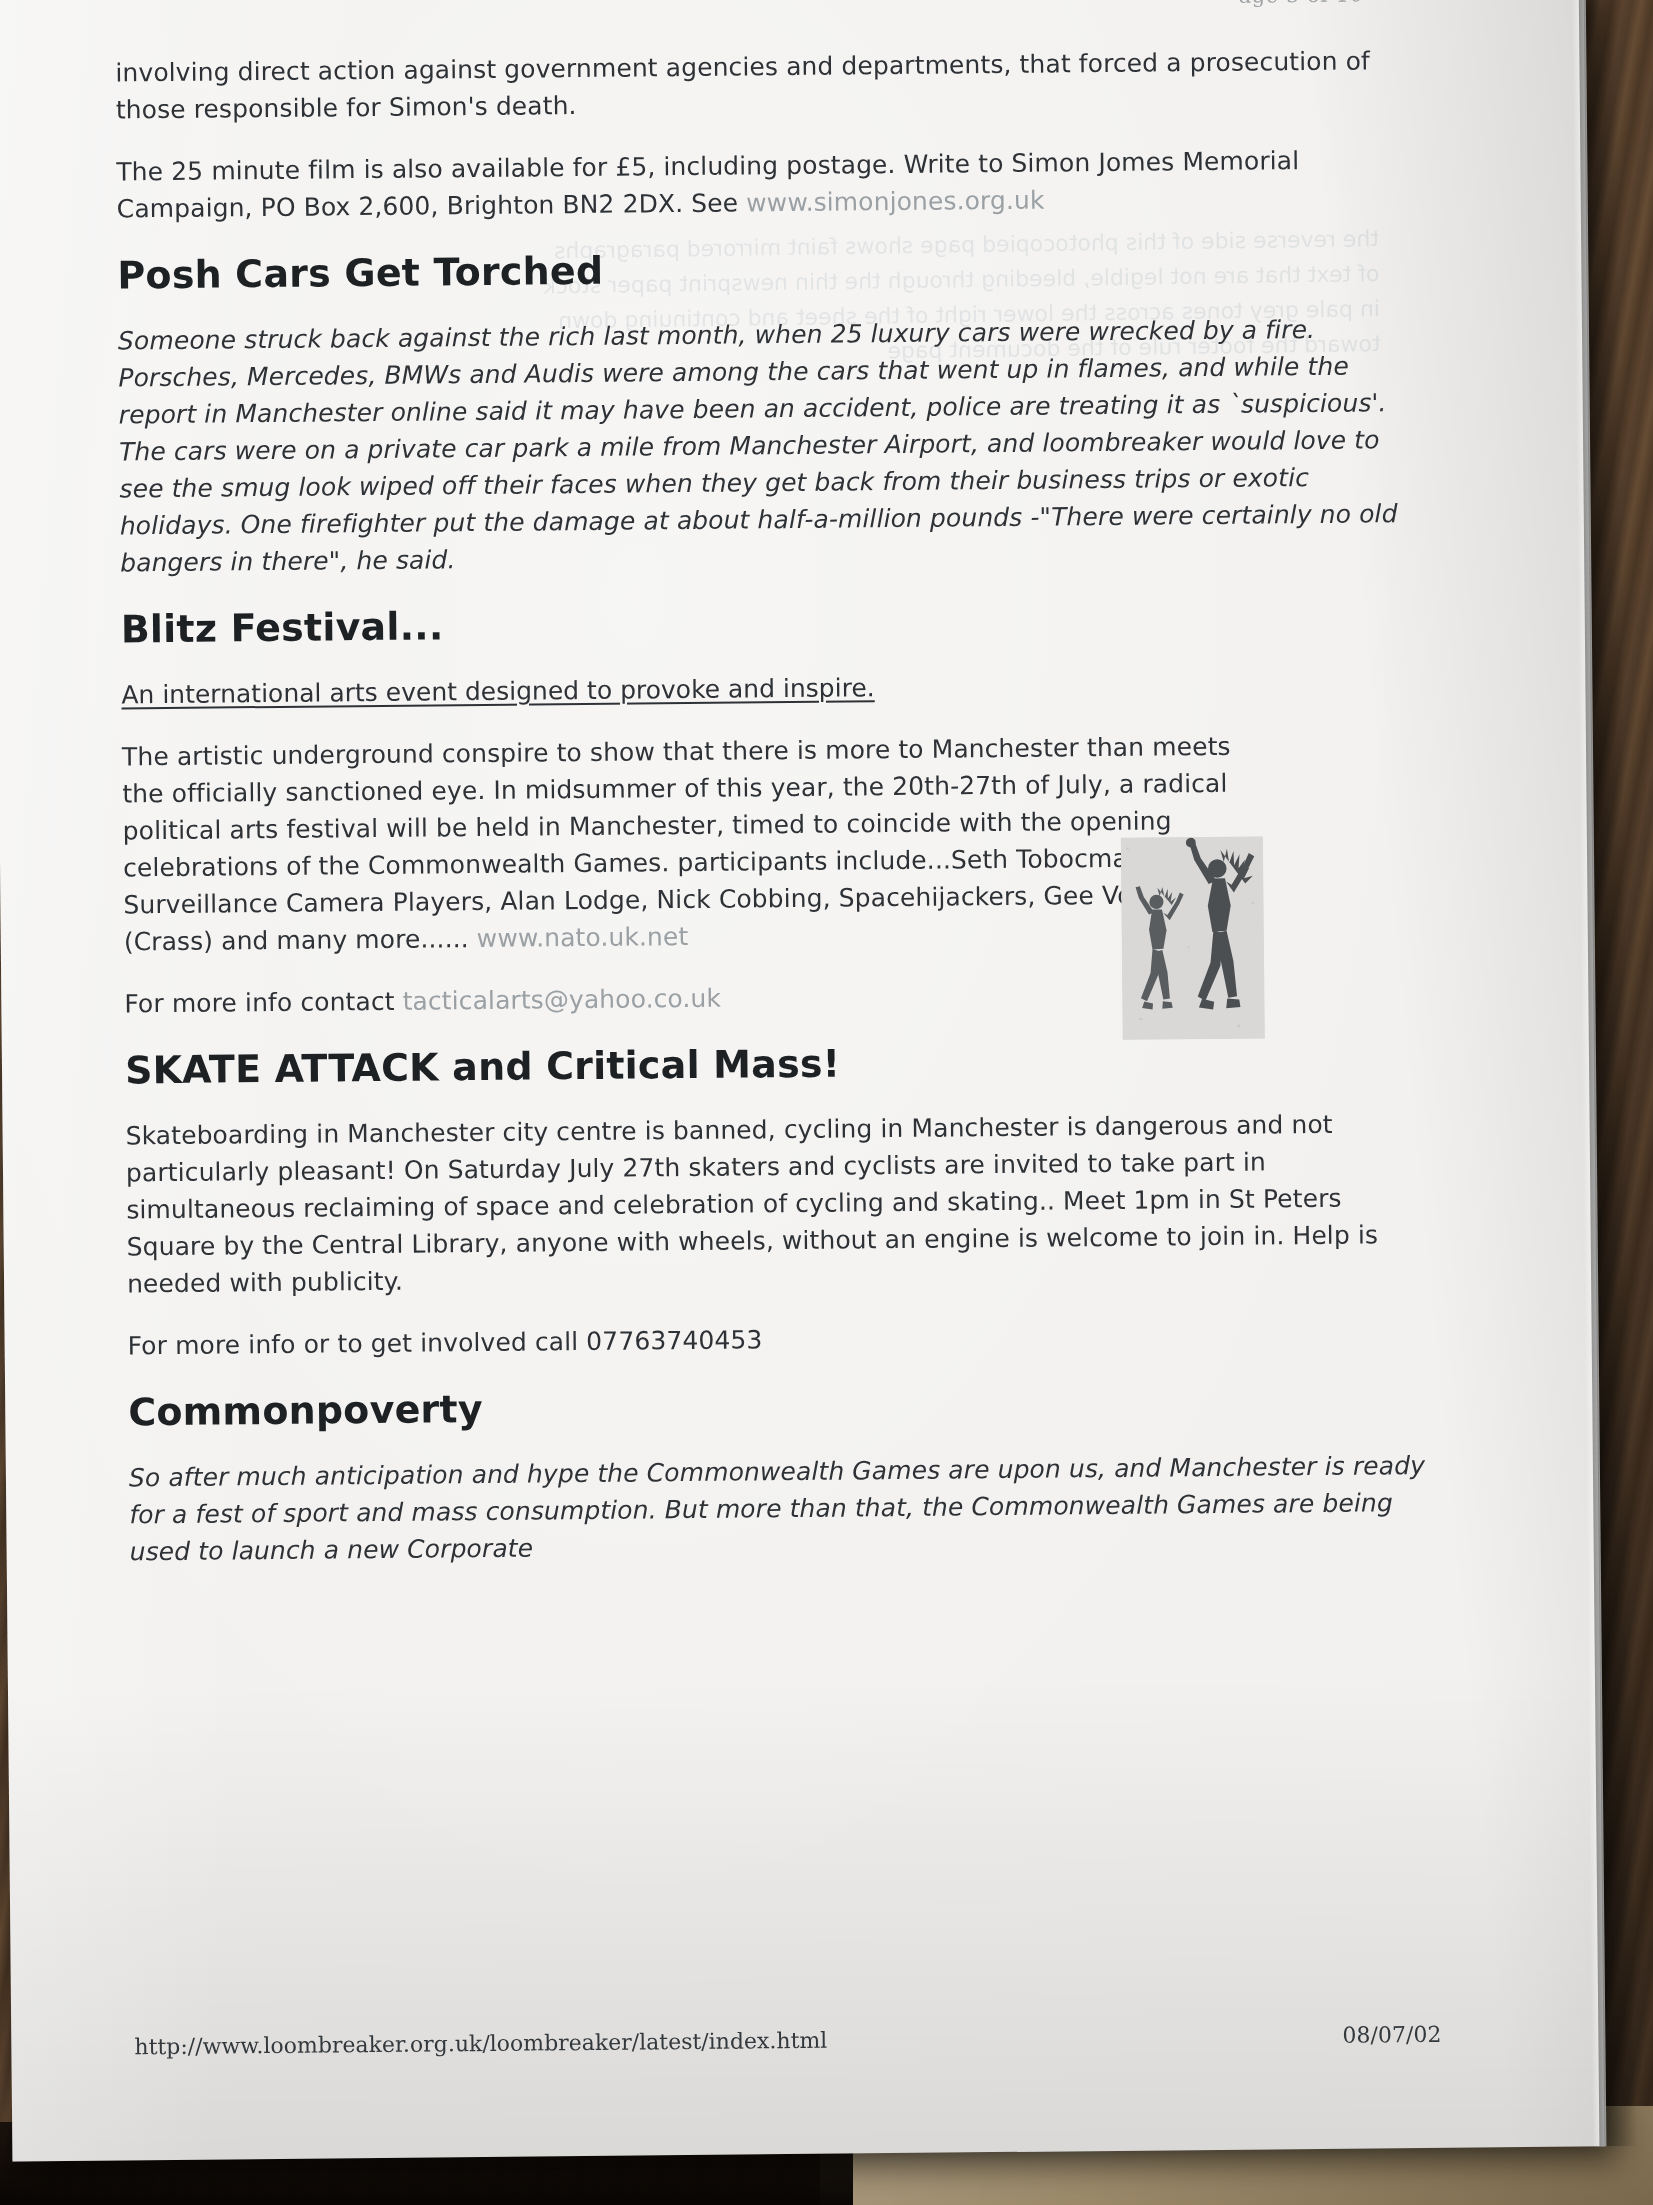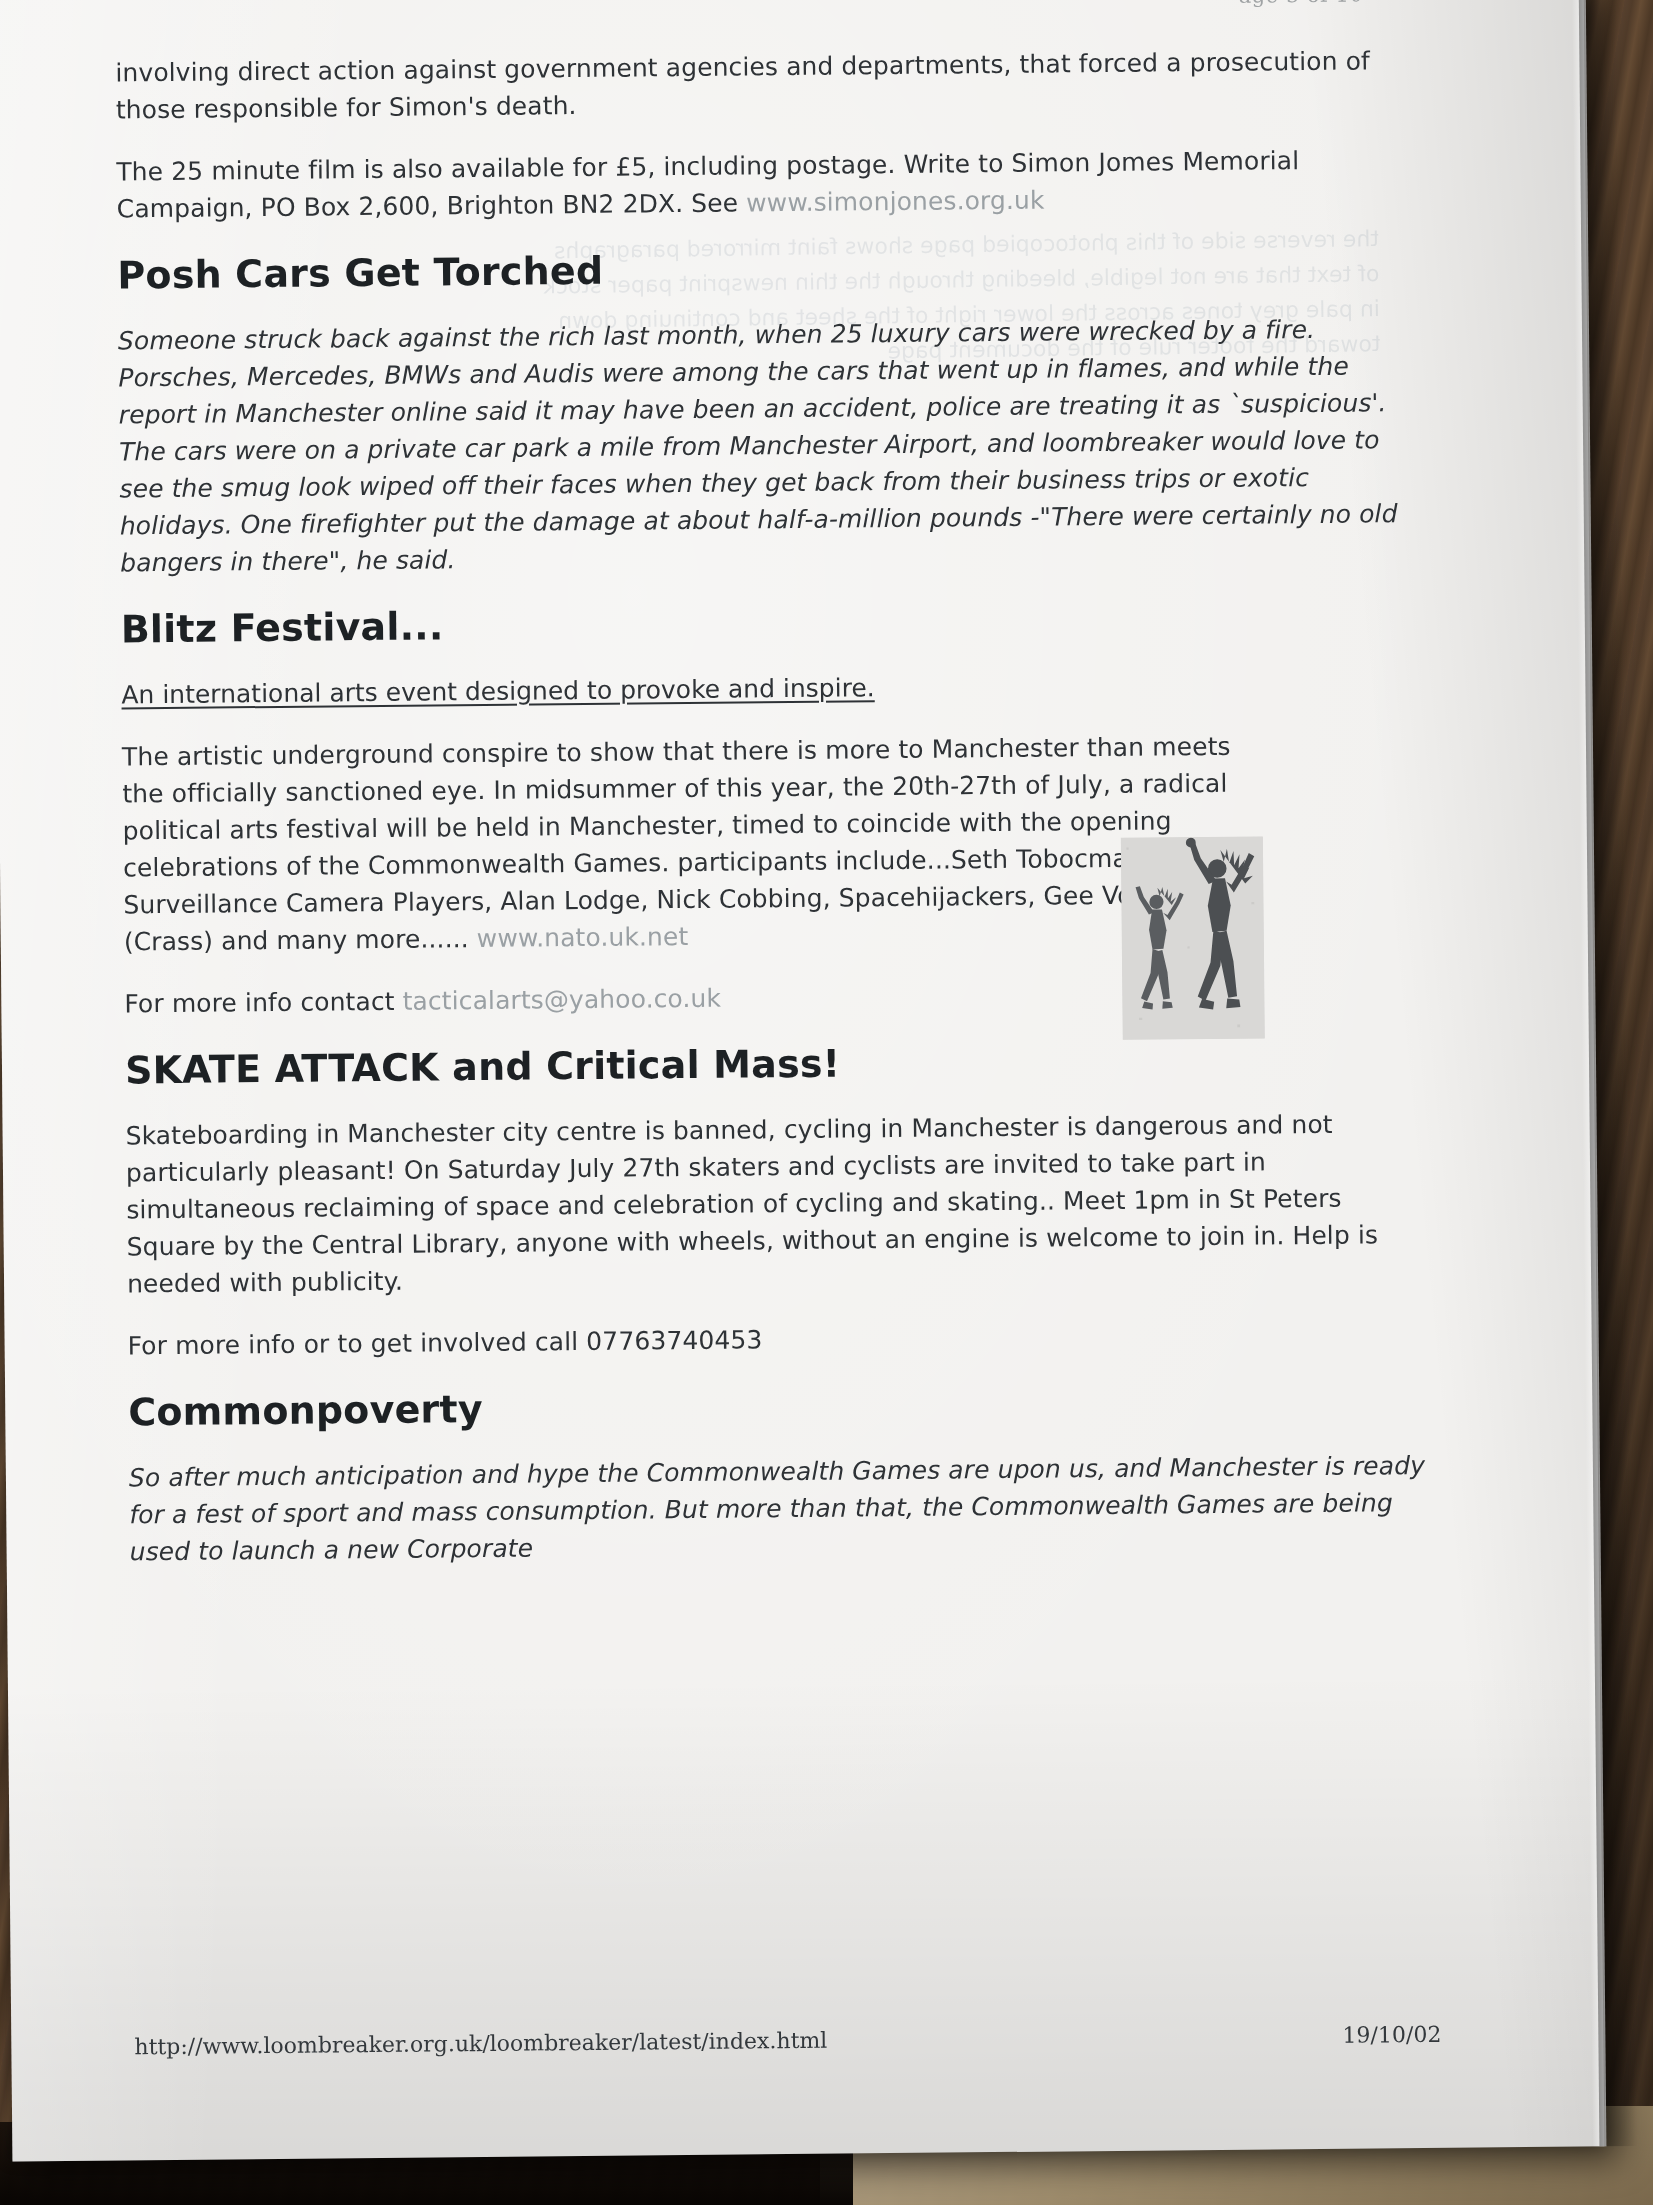--- a/index.html
+++ b/index.html
@@ -294,17 +294,17 @@
         <rect x="238" y="120" width="5" height="4"></rect>
         <rect x="30" y="330" width="6" height="4"></rect>
         <rect x="210" y="344" width="5" height="5"></rect>
         <rect x="120" y="200" width="4" height="4"></rect>
       </g>
     </svg>
   </div>
 
   <div id="footer">
     <span>http://www.loombreaker.org.uk/loombreaker/latest/index.html</span>
-    <span>19/10/02</span>
+    <span>08/07/02</span>
   </div>
 
 </div>
 
 
 </body></html>

